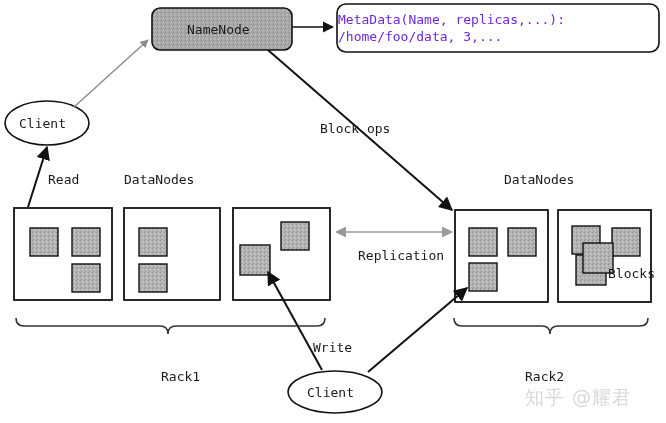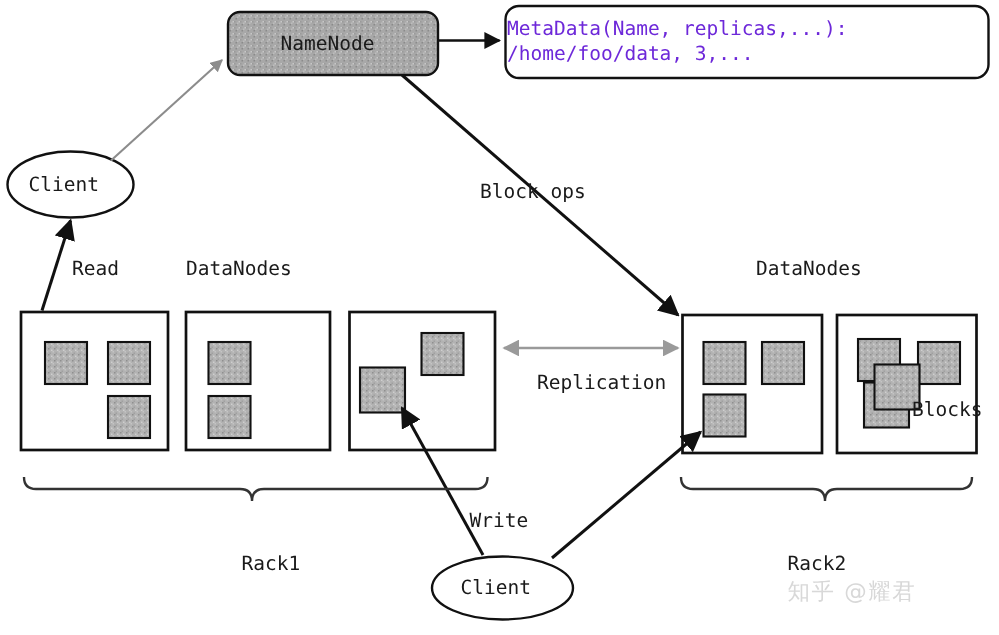--- a/index.html
+++ b/index.html
@@ -26,21 +26,21 @@
     position: absolute;
     font-family: "DejaVu Sans Mono", monospace;
     font-size: 13px;
     color: #1a1a1a;
     white-space: pre;
     letter-spacing: 0px;
   }
   .watermark {
     position: absolute;
     font-family: "DejaVu Sans", sans-serif;
-    font-size: 15px;
+    font-size: 19px;
     color: #d8d8d8;
     white-space: pre;
     letter-spacing: 1px;
   }
   .metatext {
     position: absolute;
     font-family: "DejaVu Sans Mono", monospace;
     font-size: 13px;
     color: #6d28d9;
     white-space: pre;

